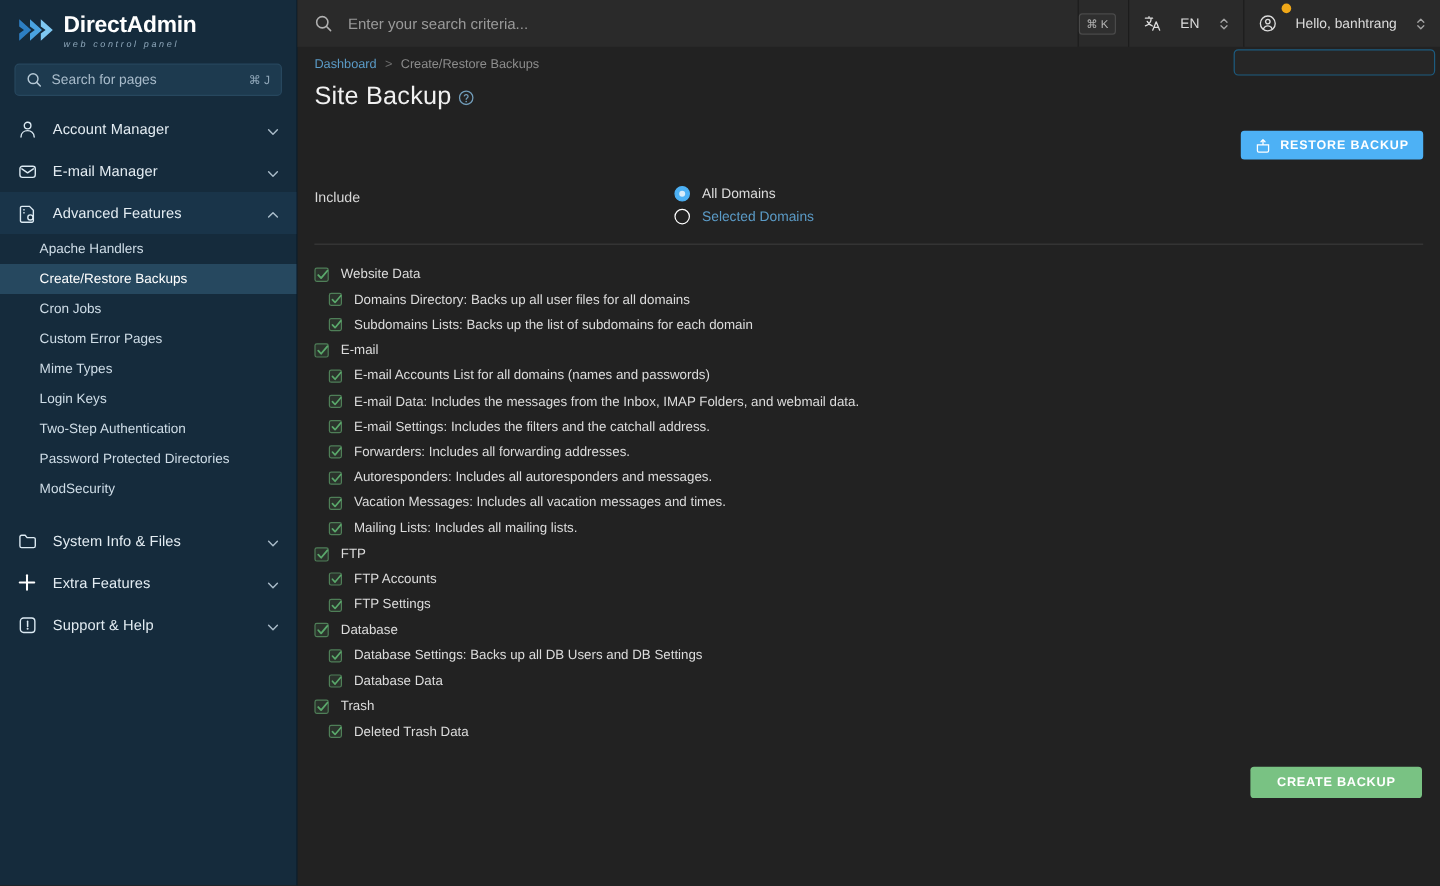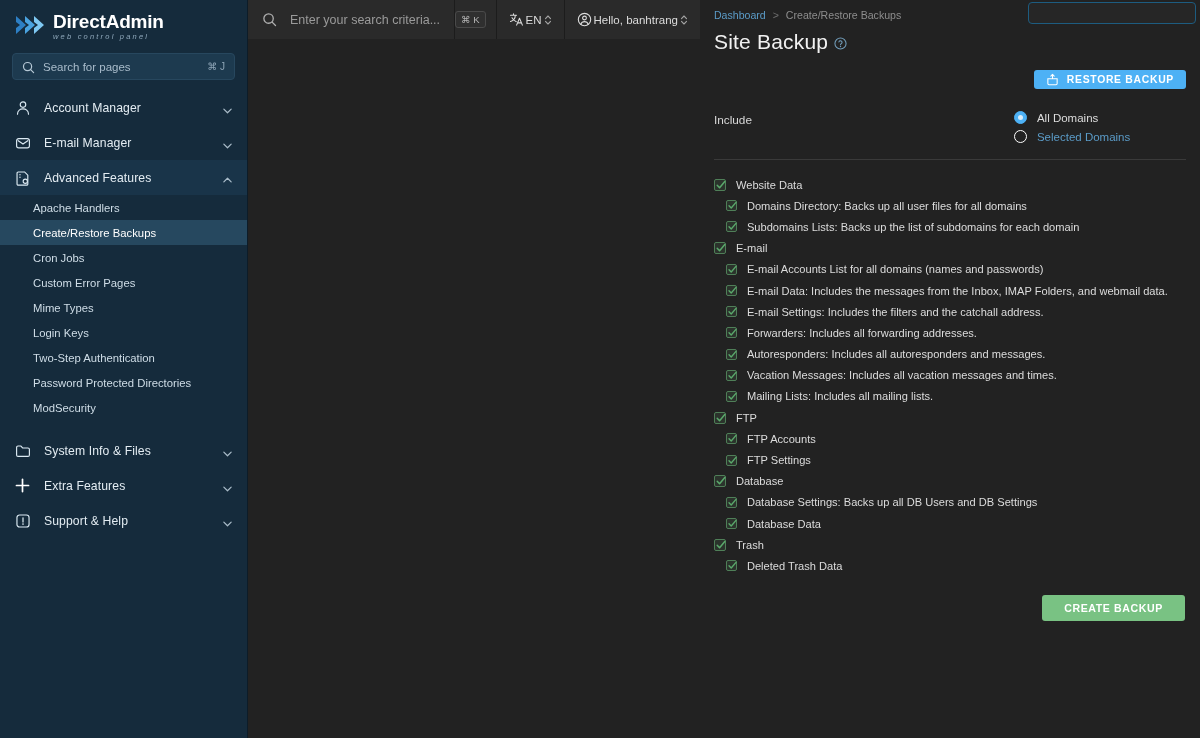--- a/index.html
+++ b/index.html
@@ -71,21 +71,21 @@
 
   .subnav { padding: 0; }
   .subitem {
     height: 25px; display: flex; align-items: center;
     padding-left: 33px;
     font-size: 11.3px; color: #cfdde7; cursor: pointer;
   }
   .subitem.active { background: #26485f; color: #ffffff; }
 
   
-  .main { flex: 1; height: 738px; background: #222222; position: relative; display:flex; flex-direction:row; }
+  .main { flex: 1; height: 738px; background: #222222; position: relative; display:flex; flex-direction:column; }
 
   .topbar {
     height: 39px; background: #2a2a2a;
     display: flex; align-items: stretch;
     flex-shrink: 0; position: relative;
   }
   .topsearch {
     flex: 1; display: flex; align-items: center;
     padding: 0 14px;
     background: #2a2a2a;
@@ -96,21 +96,21 @@
     margin-left: 13px; font-size: 12.5px; color: #9a9a9a;
   }
   .kbd-pill {
     align-self: center;
     margin-right: 10px;
     border: 1px solid #4a4a4a; border-radius: 3px;
     font-size: 9.5px; color: #b4b4b4;
     padding: 2px 5px; background:#2f2f2f;
   }
   .top-btn {
-    display: flex; align-items: center; gap: 2px;
+    display: flex; align-items: center; gap: 16px;
     padding: 0 12px;
     border-left: 1px solid #1c1c1c;
     cursor: pointer; background: #2a2a2a;
     font-size: 11.5px; color: #dcdcdc;
   }
   .top-btn .ic { width: 15px; height: 15px; }
   .caret-ud { width: 8px; height: 12px; opacity: .75; }
   .notif-dot {
     position: absolute; top: 3px; left: 820px;
     width: 8px; height: 8px; border-radius: 50%;
@@ -133,21 +133,21 @@
   .crumbs .sep { margin: 0 4px; color:#6e6e6e; }
 
   .page-title-row { display: flex; align-items: center; gap: 6px; margin-top: 9px; }
   .page-title { font-size: 21px; color: #f1f1f1; font-weight: normal; letter-spacing: .2px; }
   .help-ic { width: 13px; height: 13px; opacity: .85; }
 
   .restore-row { display:flex; justify-content:flex-end; margin-top: 16px; }
   .btn-restore {
     background: #4db1f5; color: #ffffff;
     border: none; border-radius: 3px;
-    height: 19px; padding: 0 12px;
+    height: 24px; padding: 0 12px;
     display: flex; align-items: center; gap: 8px;
     font-size: 10.4px; font-weight: bold; letter-spacing: .7px;
     cursor: pointer;
   }
   .btn-restore .ic { width: 13px; height: 13px; }
 
   .include-row {
     display: flex; margin-top: 22px; padding-bottom: 16px;
     border-bottom: 1px solid #3a3a3a;
   }

